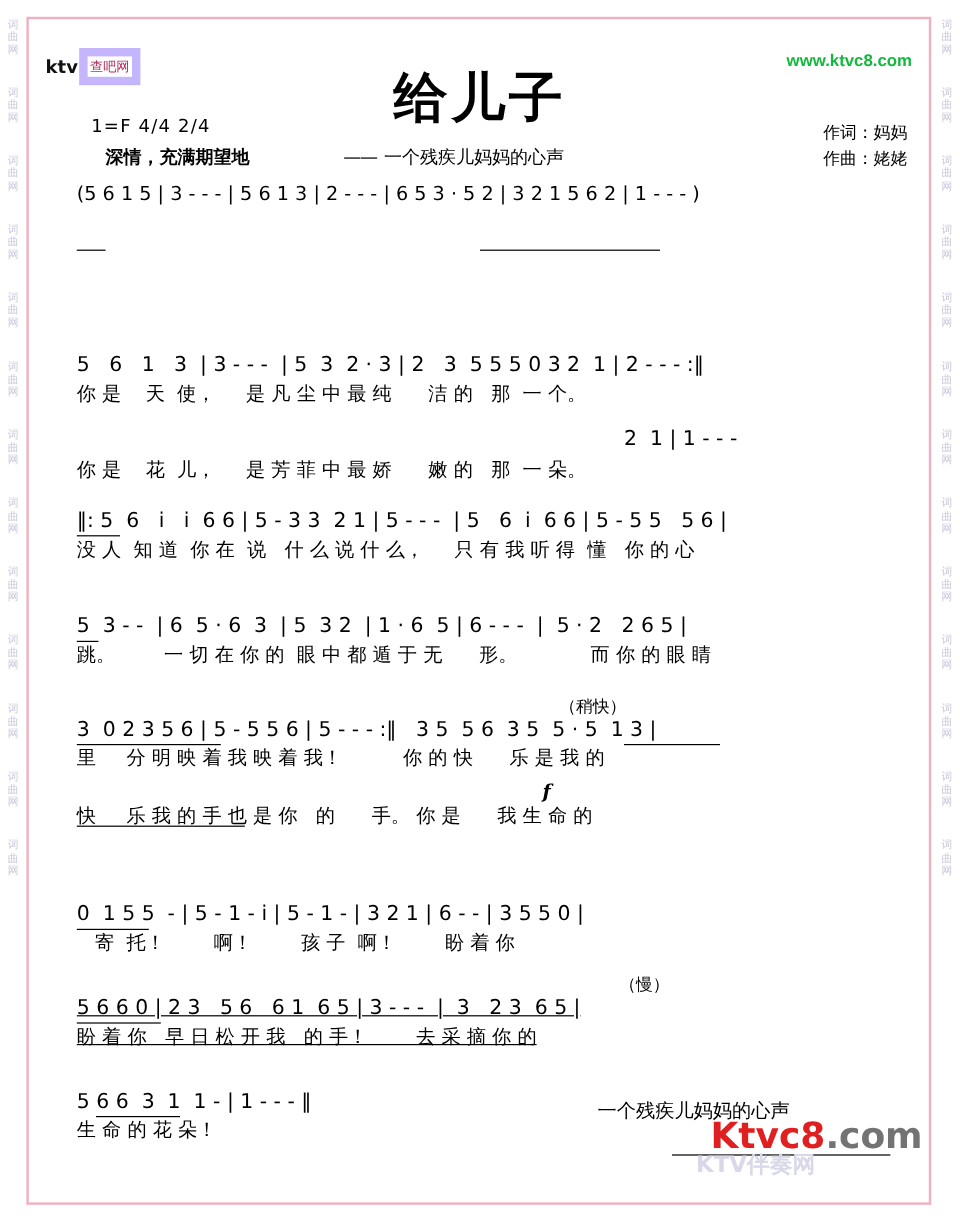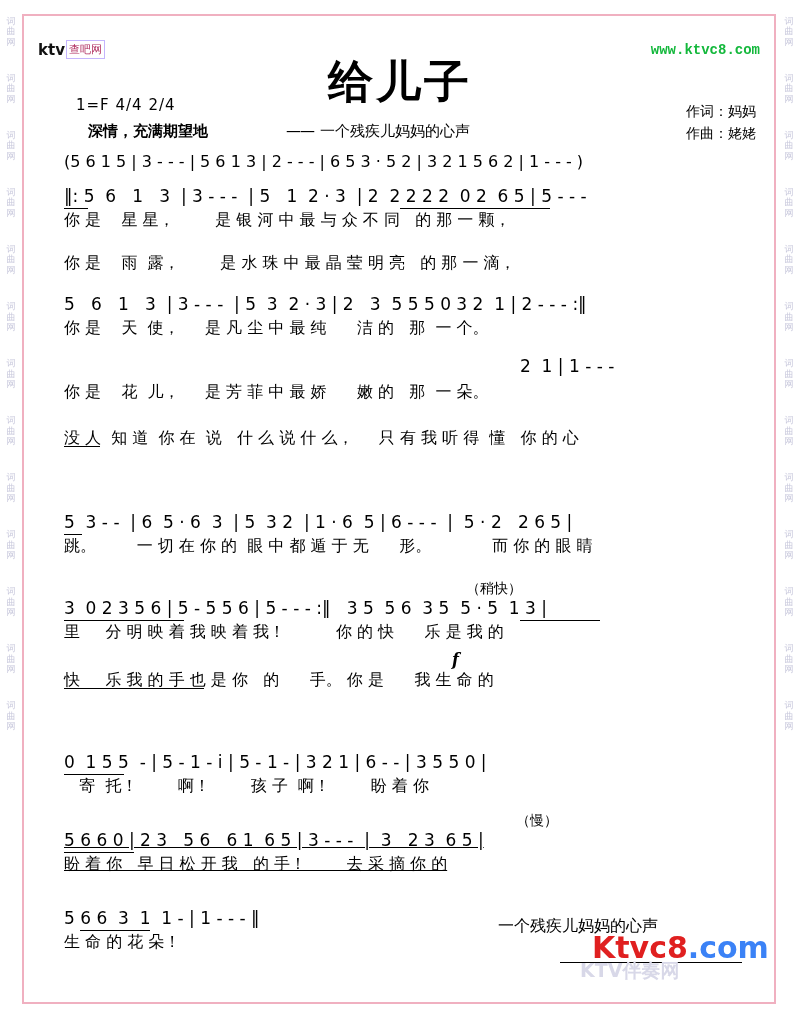--- a/index.html
+++ b/index.html
@@ -54,34 +54,34 @@
     left: 38px;
     top: 40px;
     display: flex;
     align-items: center;
     font-size: 15px;
     font-weight: bold;
     color: #111;
     font-family: "DejaVu Sans", sans-serif;
   }
   .ktv-logo .boxed {
-    border: 1px solid #c4b5fd;
+    border: 7px solid #c4b5fd;
     color: #b03060;
     font-size: 11px;
     padding: 1px 2px;
     margin-left: 1px;
     font-weight: normal;
   }
   .site-url {
     position: absolute;
     right: 40px;
     top: 42px;
     font-size: 14px;
     color: #14b83c;
-    font-family: Liberation Mono, monospace;
+    font-family: Liberation Sans, sans-serif;
     font-weight: bold;
   }
 
   .song-title {
     position: absolute;
     left: 0;
     right: 0;
     top: 52px;
     text-align: center;
     font-size: 45px;
@@ -192,21 +192,21 @@
   .footer-logo {
     position: absolute;
     left: 592px;
     top: 930px;
     font-size: 30px;
     font-weight: bold;
     font-family: "DejaVu Sans", sans-serif;
     color: #e02020;
     letter-spacing: 0px;
   }
-  .footer-logo .green { color: #3b82f6; }
+  .footer-logo .green { color: #737373; }
   .footer-logo-sub {
     position: absolute;
     left: 580px;
     top: 958px;
     font-size: 19px;
     font-weight: bold;
     color: #d8d8e8;
     font-family: "DejaVu Sans", sans-serif;
   }
 </style>
@@ -315,39 +315,35 @@
   <div>作词：妈妈</div>
   <div>作曲：姥姥</div>
 </div>
 
 <div class="music">
 
   <div class="line intro-line" style="top:152px;">
     <div class="notes">(5 6 1 5 | 3 - - - | 5 6 1 3 | 2 - - - | 6 5 3 · 5 2 | 3 2 1 5 6 2 | 1 - - - )</div>
   </div>
 
-  <div class="line" style="top:186px;">
-    <div class="notes">‖: 5  6   1   3  | 3 - - -  | 5   1  2 · 3  | 2  2 2 2 2  0 2  6 5 | 5 - - -</div>
-    <div class="lyric">你 是    星 星，        是 银 河 中 最 与 众 不 同   的 那 一 颗，</div>
-    <div class="lyric" style="margin-top:22px;">你 是    雨  露，        是 水 珠 中 最 晶 莹 明 亮   的 那 一 滴，</div>
-  </div>
 
   <div class="line" style="top:294px;">
     <div class="notes">5   6   1   3  | 3 - - -  | 5  3  2 · 3 | 2   3  5 5 5 0 3 2  1 | 2 - - - :‖</div>
     <div class="lyric">你 是    天  使，     是 凡 尘 中 最 纯      洁 的   那  一 个。</div>
   </div>
 
   <div class="line" style="top:356px; left:520px; width:230px;">
     <div class="notes">2  1 | 1 - - -</div>
   </div>
   <div class="line" style="top:378px;">
     <div class="lyric">你 是    花  儿，     是 芳 菲 中 最 娇      嫩 的   那  一 朵。</div>
   </div>
 
   <div class="line" style="top:424px;">
+    <div class="notes">‖: 5  6   i   i  6 6 | 5 - 3 3  2 1 | 5 - - -  | 5   6  i  6 6 | 5 - 5 5   5 6 |</div>
     <div class="lyric">没 人  知 道  你 在  说   什 么 说 什 么，     只 有 我 听 得  懂   你 的 心</div>
   </div>
 
   <div class="line" style="top:512px;">
     <div class="notes">5  3 - -  | 6  5 · 6  3  | 5  3 2  | 1 · 6  5 | 6 - - -  |  5 · 2   2 6 5 |</div>
     <div class="lyric">跳。        一 切 在 你 的  眼 中 都 遁 于 无      形。            而 你 的 眼 睛</div>
   </div>
 
   <div class="line" style="top:598px;">
     <div class="notes">3  0 2 3 5 6 | 5 - 5 5 6 | 5 - - - :‖   3 5  5 6  3 5  5 · 5  1 3 |</div>

